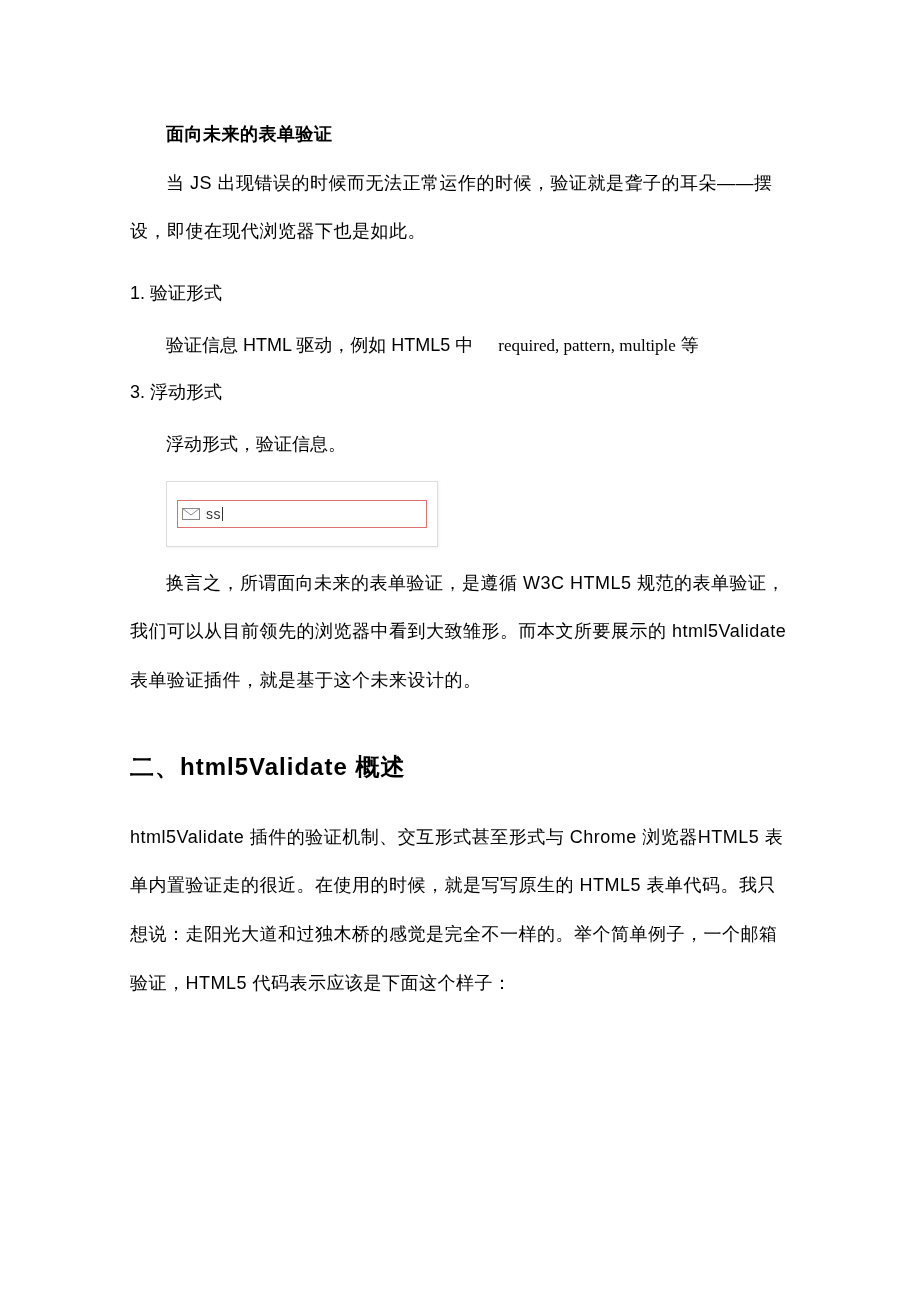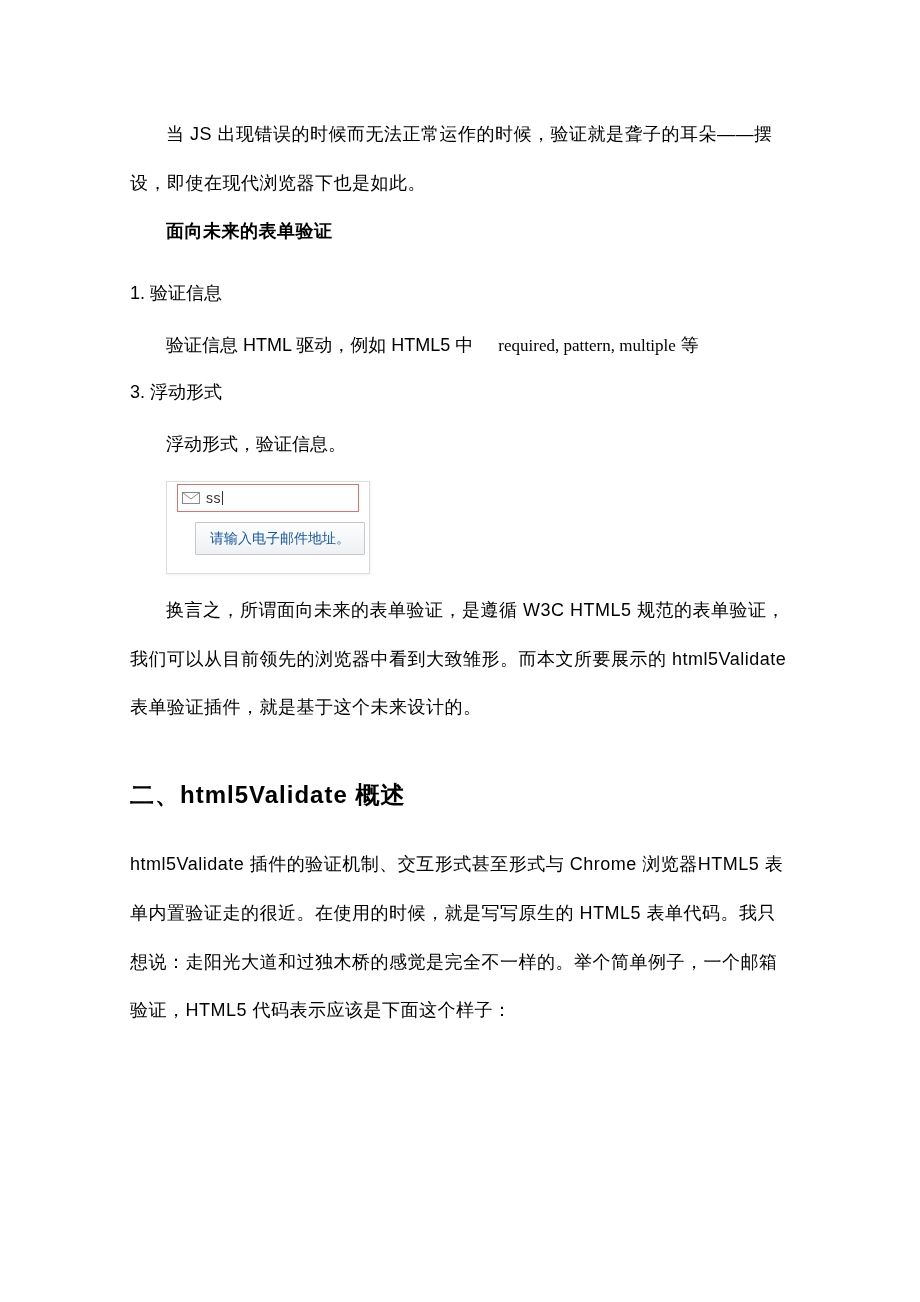--- a/index.html
+++ b/index.html
@@ -50,25 +50,25 @@
     line-height: 2.7;
     margin-top: 4px;
   }
   .mono {
     font-family: Liberation Serif, serif;
     font-size: 17px;
     margin-left: 20px;
   }
   .figure {
     margin: 12px 0 12px 2em;
-    width: 204px;
+    width: 272px;
     border: 1px solid #ddd;
     background: #fff;
     box-shadow: 1px 1px 3px rgba(0,0,0,0.06);
-    padding: 2px 10px 18px 10px;
+    padding: 18px 10px 18px 10px;
     box-sizing: border-box;
   }
   .input-row {
     display: flex;
     align-items: center;
     border: 1px solid #e07070;
     background: #fff;
     padding: 2px 4px;
     height: 22px;
     box-sizing: content-box;
@@ -115,50 +115,49 @@
   }
   .section-prefix {
     font-weight: 700;
   }
 </style>
 </head>
 <body>
 
 <div class="page">
 
+  <p class="para indent bold">面向未来的表单验证</p>
+
   <p class="para indent">当 JS 出现错误的时候而无法正常运作的时候，验证就是聋子的耳朵——摆设，即使在现代浏览器下也是如此。</p>
-
-  <p class="para indent bold">面向未来的表单验证</p>
 
   <ol class="ol">
 
     <li>
       <span class="ol-num">1.</span>
-      <span class="ol-title">验证信息</span>
+      <span class="ol-title">验证形式</span>
       <div class="sub">
         <span>验证信息 HTML 驱动，例如 HTML5 中 </span><span class="mono">required, pattern, multiple</span><span> 等</span>
       </div>
     </li>
 
 
     <li>
       <span class="ol-num">3.</span>
       <span class="ol-title">浮动形式</span>
       <div class="sub">浮动形式，验证信息。</div>
 
       <div class="figure">
         <div class="input-row">
           <svg class="mail-icon" viewBox="0 0 18 12">
             <rect x="0.5" y="0.5" width="17" height="11" fill="none" stroke="#888" stroke-width="1"></rect>
             <path d="M0.5 0.5 L9 7 L17.5 0.5" fill="none" stroke="#888" stroke-width="1"></path>
           </svg>
           <span class="input-text">ss</span>
             <span class="caret"></span>
         </div>
-        <div class="tooltip">请输入电子邮件地址。</div>
       </div>
     </li>
 
   </ol>
 
   <p class="para indent">换言之，所谓面向未来的表单验证，是遵循 W3C HTML5 规范的表单验证，我们可以从目前领先的浏览器中看到大致雏形。而本文所要展示的 html5Validate 表单验证插件，就是基于这个未来设计的。</p>
 
   <h2 class="section">
     <span class="section-prefix">二、</span><span>html5Validate 概述</span>
   </h2>

